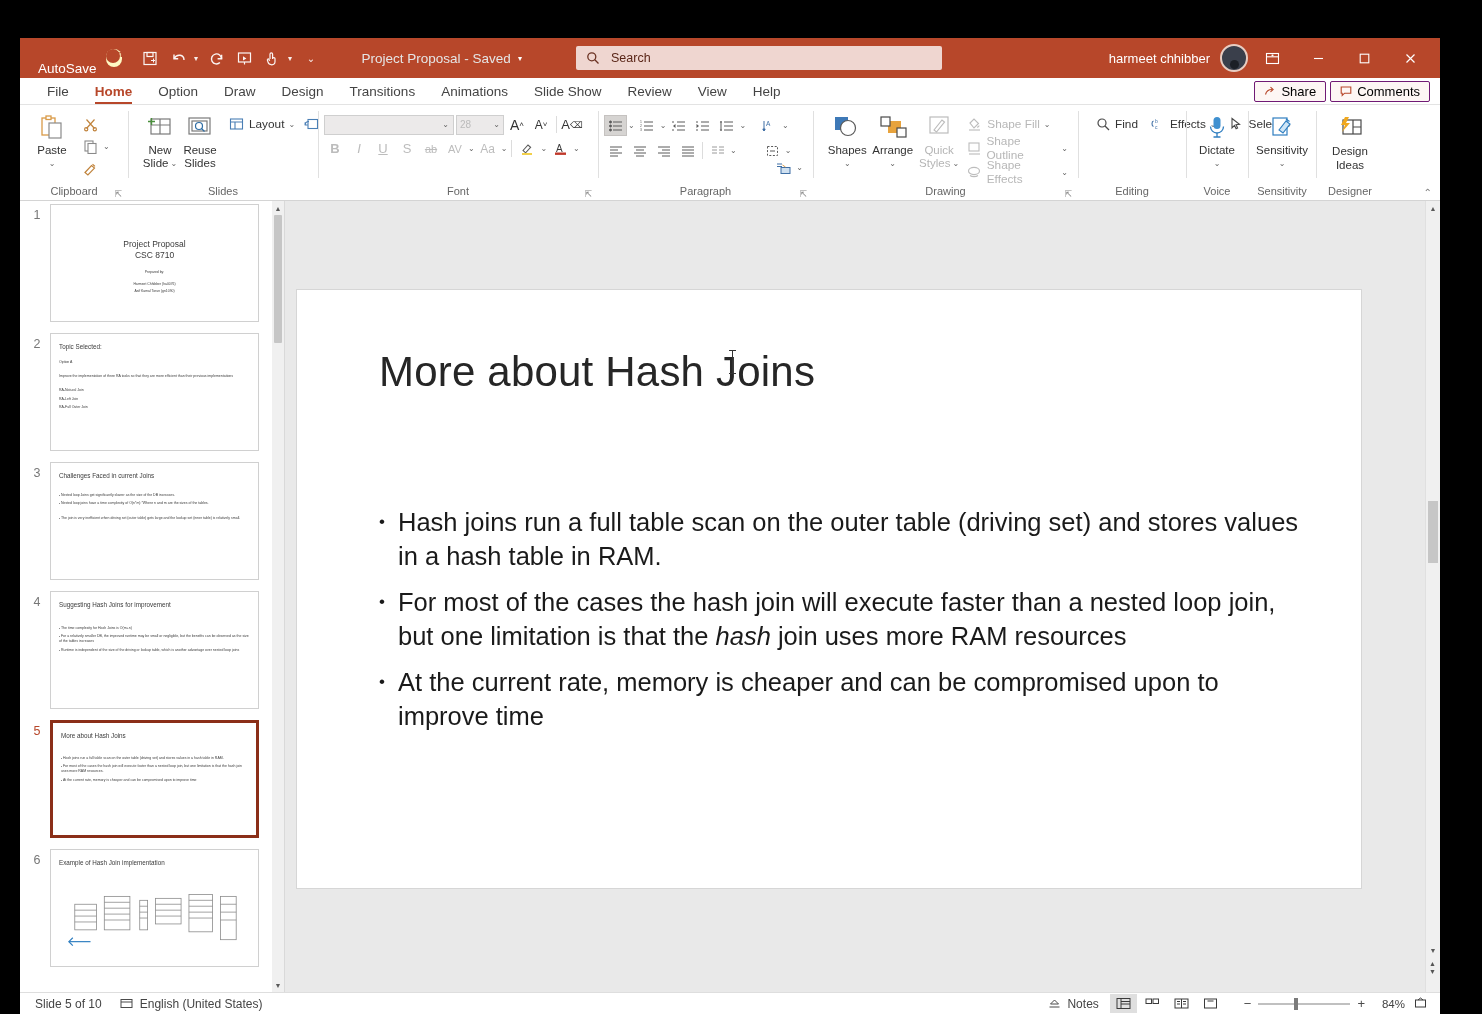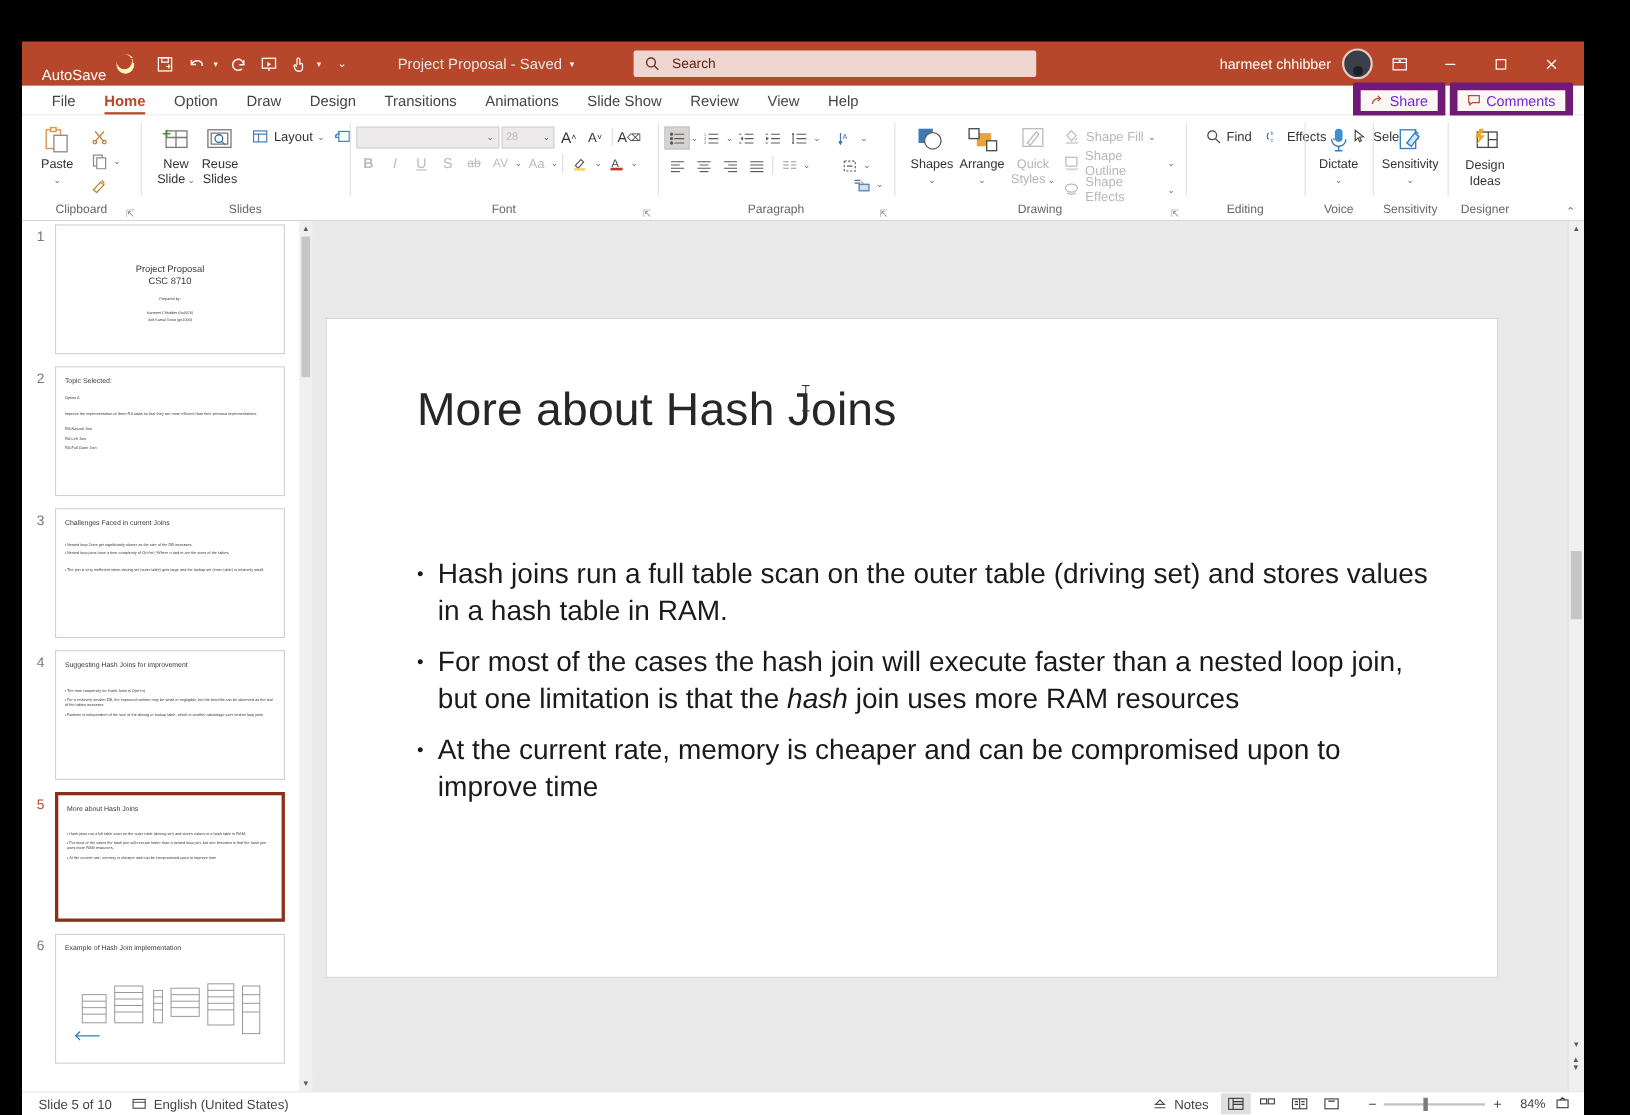--- a/index.html
+++ b/index.html
@@ -67,22 +67,22 @@
     padding: 0 13px; display:flex; align-items:center; font-size:13.5px;
     color:#444; position:relative; white-space:nowrap;
   }
   .tab:first-child { margin-left: 14px; }
   .tab.active { color:#b7472a; font-weight:600; }
   .tab.active::after {
     content:''; position:absolute; left:13px; right:13px; bottom:0; height:2.5px; background:#b7472a;
   }
   .tabs-right { margin-left:auto; display:flex; align-items:center; gap:4px; padding-right:10px;}
   .chip {
-    display:flex; align-items:center; gap:5px; font-size:13px; color:#6d28d9;
-    border:7px solid #701a75; border-radius:2px; padding:2px 9px; background:#fdf6f4;
+    display:flex; align-items:center; gap:5px; font-size:13px; color:#000000;
+    border:1px solid #701a75; border-radius:2px; padding:2px 9px; background:#fdf6f4;
   }
 
   
   .ribbon {
     flex:0 0 95px; background:#fff; display:flex; border-bottom:1px solid #d4d4d4;
     position:relative;
   }
   .group { display:flex; flex-direction:column; position:relative; padding:3px 0 0 0; }
   .group + .group::before {
     content:''; position:absolute; left:0; top:6px; bottom:22px; width:1px; background:#e0e0e0;

